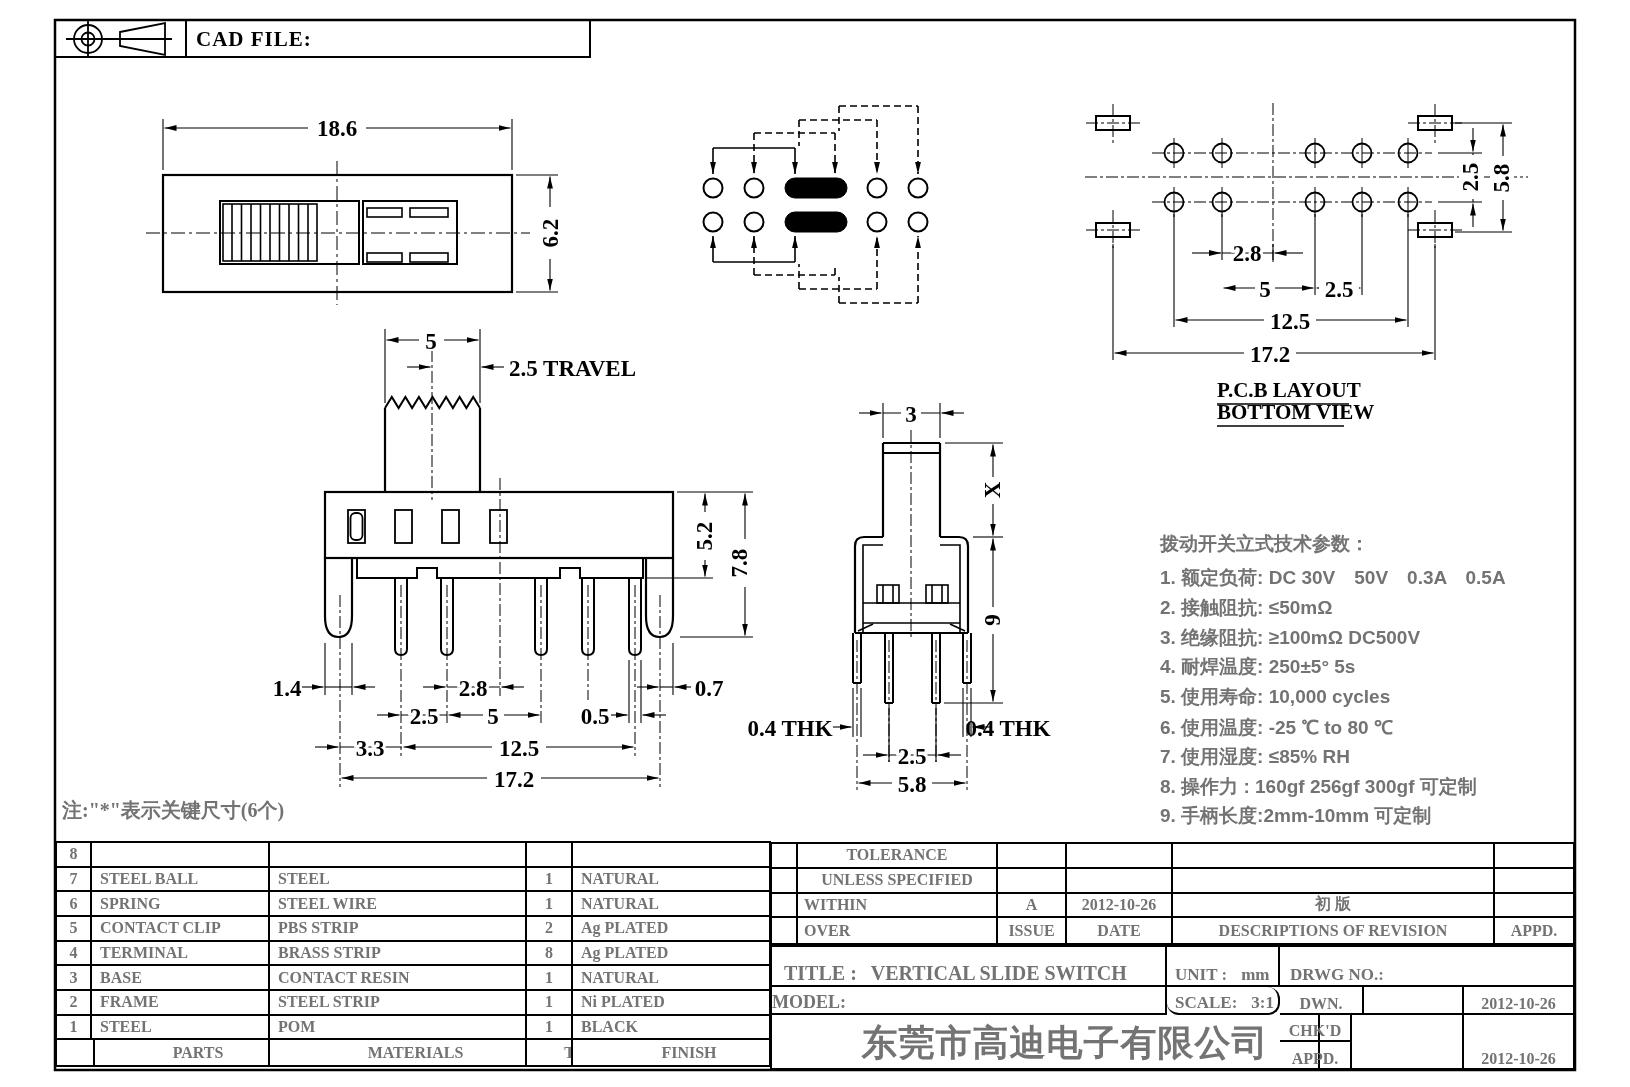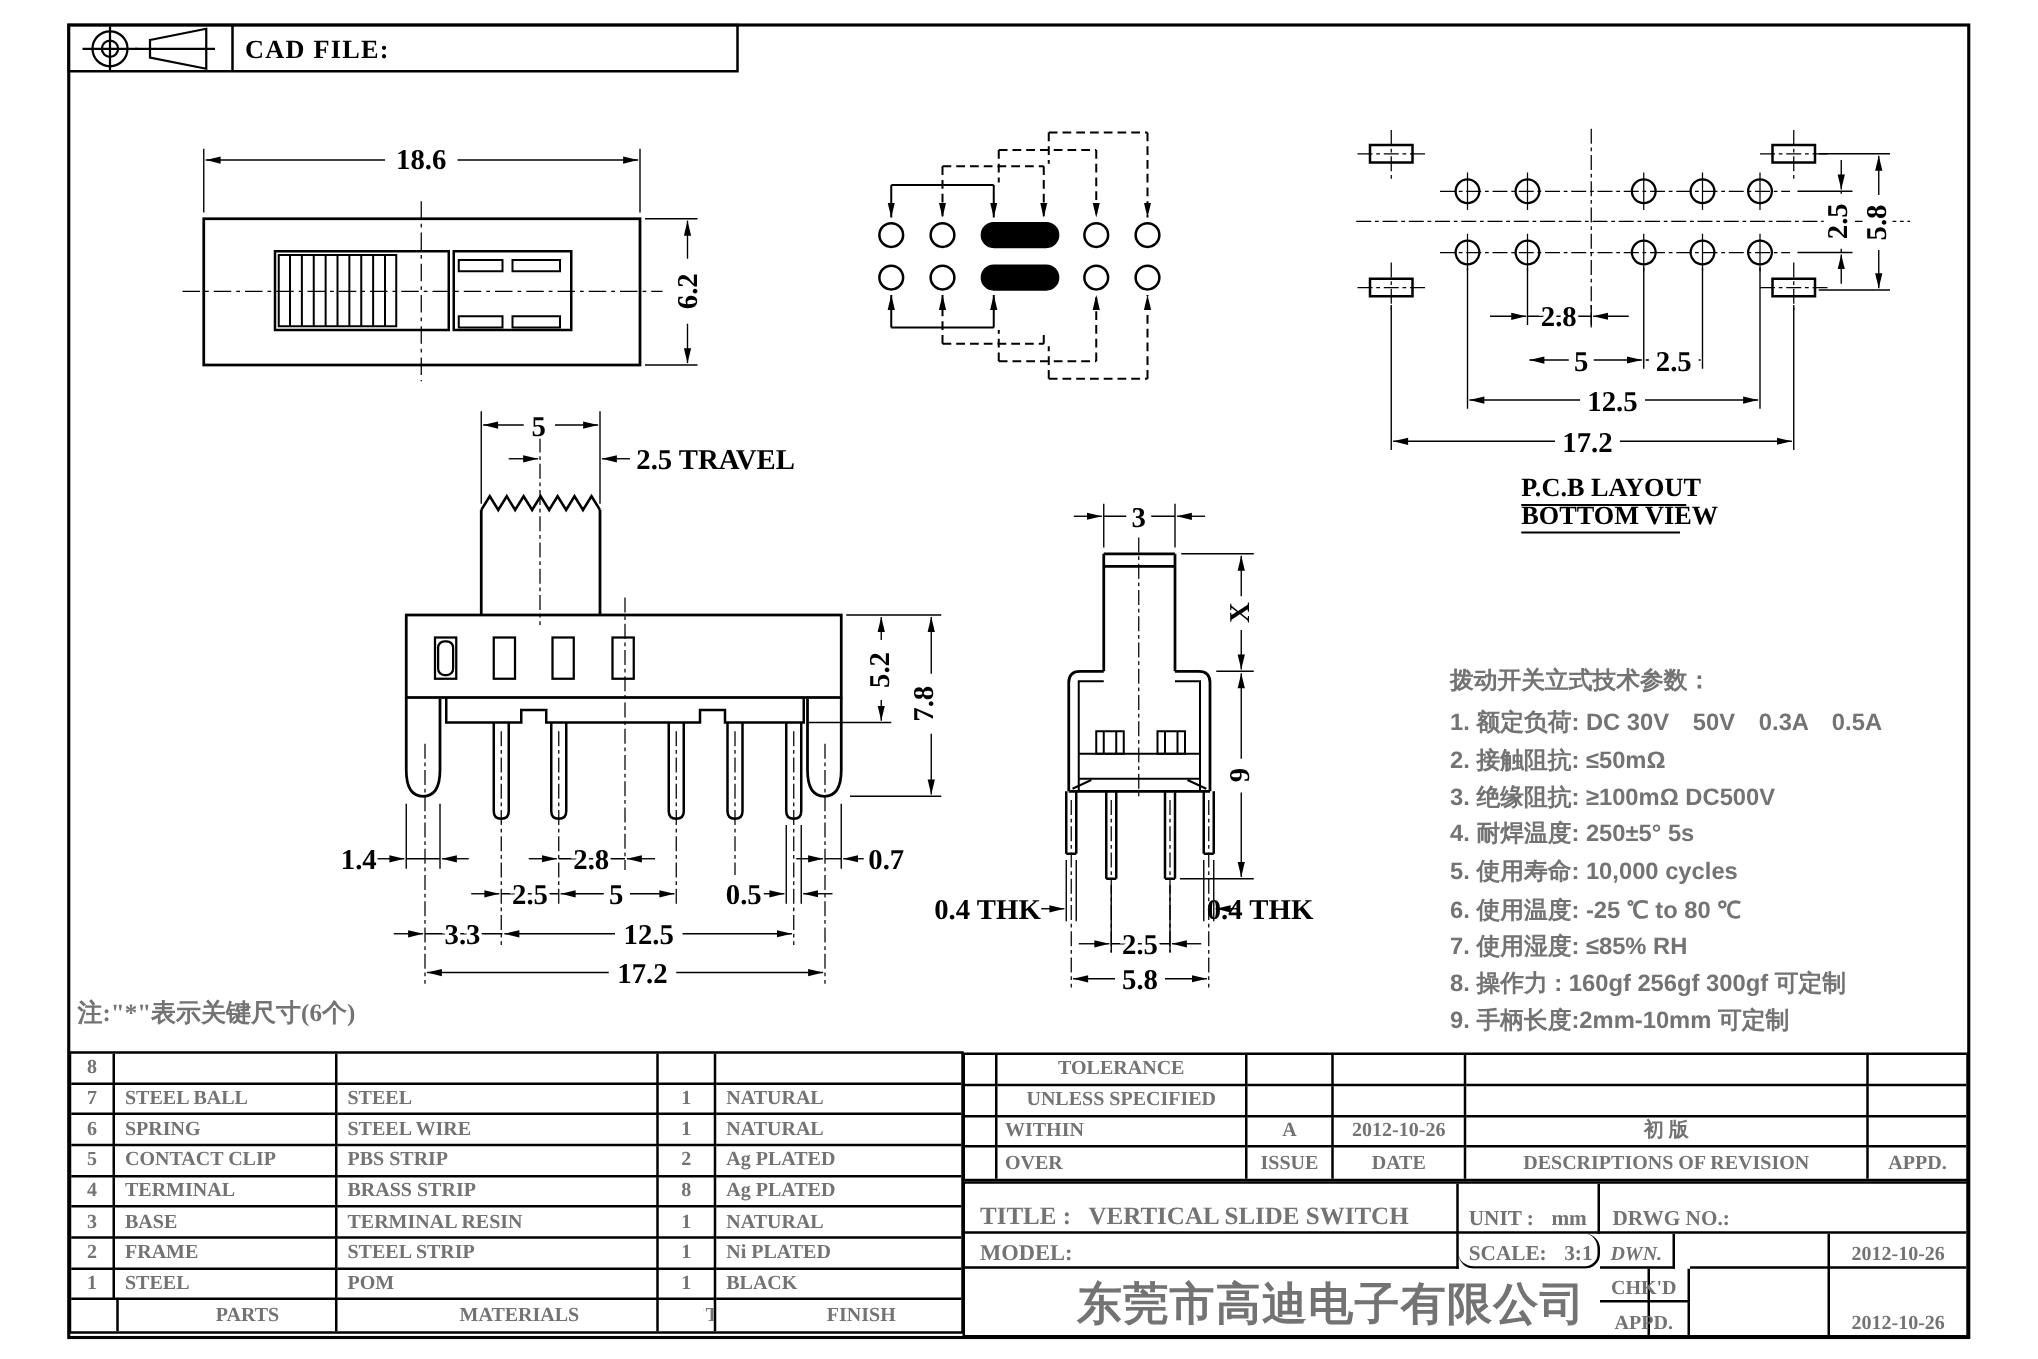--- a/index.html
+++ b/index.html
@@ -46,23 +46,23 @@
   
   .tsec{position:absolute;left:770px;top:945px;width:805px;height:125px;
         border:2px solid #000;box-sizing:border-box;font-weight:bold;}
   .tsec .cell{position:absolute;box-sizing:border-box;display:flex;align-items:flex-end;
               overflow:hidden;white-space:nowrap;}
   .bR{border-right:2px solid #000;}
   .bB{border-bottom:2px solid #000;}
   .t-title{left:0;top:0;width:395px;height:40px;font-size:20px;padding-left:12px;}
   .t-unit{left:395px;top:0;width:113px;height:40px;font-size:17px;padding-left:8px;}
   .t-drwg{left:508px;top:0;width:293px;height:40px;font-size:17px;padding-left:10px;}
-  .t-model{left:0;top:40px;width:395px;height:28px;font-size:18px;padding-left:12px;}
+  .t-model{left:0;top:40px;width:395px;height:28px;font-size:18px;}
   .t-scale{left:395px;top:40px;width:113px;height:28px;font-size:17px;padding-left:8px;border-radius:12px;}
-  .t-dwnl{left:508px;top:40px;width:60px;height:28px;font-size:16px;justify-content:center;font-style:italic;}
+  .t-dwnl{left:508px;top:40px;width:84px;height:28px;font-size:16px;justify-content:center;}
   .t-dwnm{left:580px;top:40px;width:112px;height:28px;}
   .t-dwnd{left:692px;top:40px;width:109px;height:28px;font-size:16px;justify-content:center;}
   .t-comp{left:0;top:68px;width:508px;height:53px;font-size:36px;justify-content:center;
           font-family:"Liberation Sans",sans-serif;letter-spacing:1px;margin-left:40px;}
   .t-chkd{left:508px;top:68px;width:72px;height:27px;font-size:16px;justify-content:center;}
   .t-appd{left:508px;top:95px;width:72px;height:26px;font-size:16px;justify-content:center;}
   .t-mid2{left:580px;top:68px;width:112px;height:53px;}
   .t-date2{left:692px;top:68px;width:109px;height:53px;font-size:16px;justify-content:center;}
   .gap{display:inline-block;width:14px;}
 </style>
@@ -500,21 +500,21 @@
   <div class="c lft last">Ag PLATED</div>
 
   <div class="c ctr">4</div>
   <div class="c lft">TERMINAL</div>
   <div class="c lft">BRASS STRIP</div>
   <div class="c ctr">8</div>
   <div class="c lft last">Ag PLATED</div>
 
   <div class="c ctr">3</div>
   <div class="c lft">BASE</div>
-  <div class="c lft">TERMINAL RESIN</div>
+  <div class="c lft">CONTACT RESIN</div>
   <div class="c ctr">1</div>
   <div class="c lft last">NATURAL</div>
 
   <div class="c ctr">2</div>
   <div class="c lft">FRAME</div>
   <div class="c lft">STEEL STRIP</div>
   <div class="c ctr">1</div>
   <div class="c lft last">Ni PLATED</div>
 
   <div class="c ctr">1</div>

